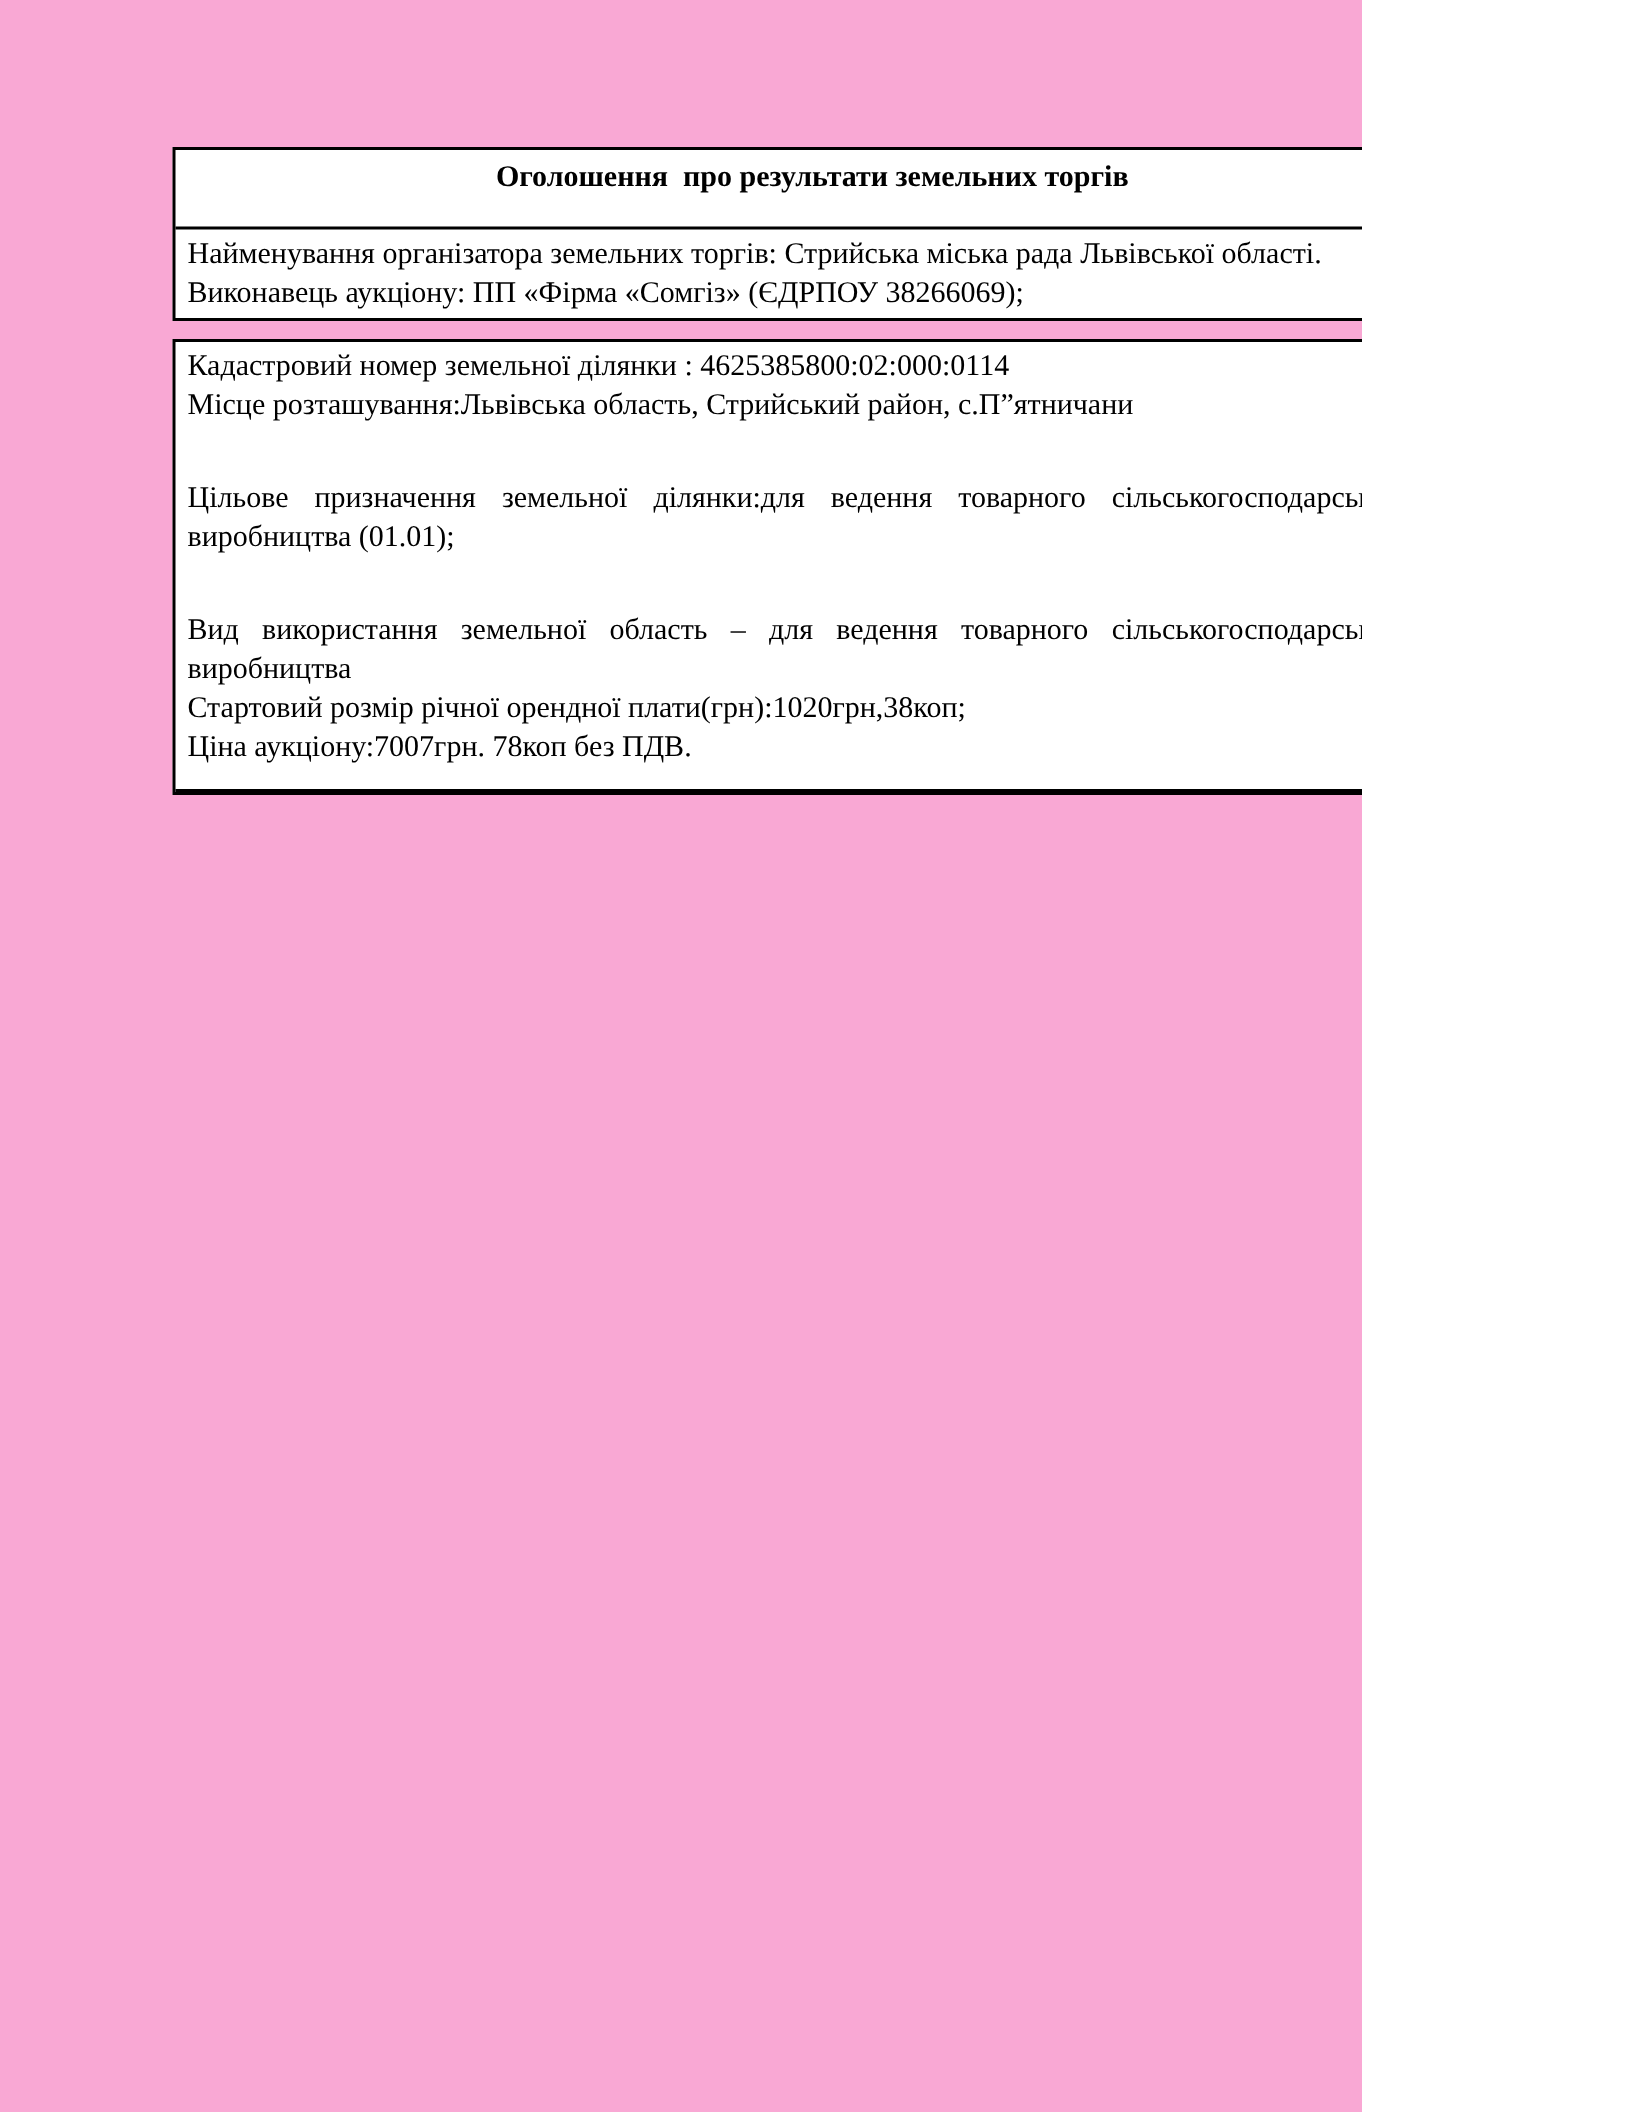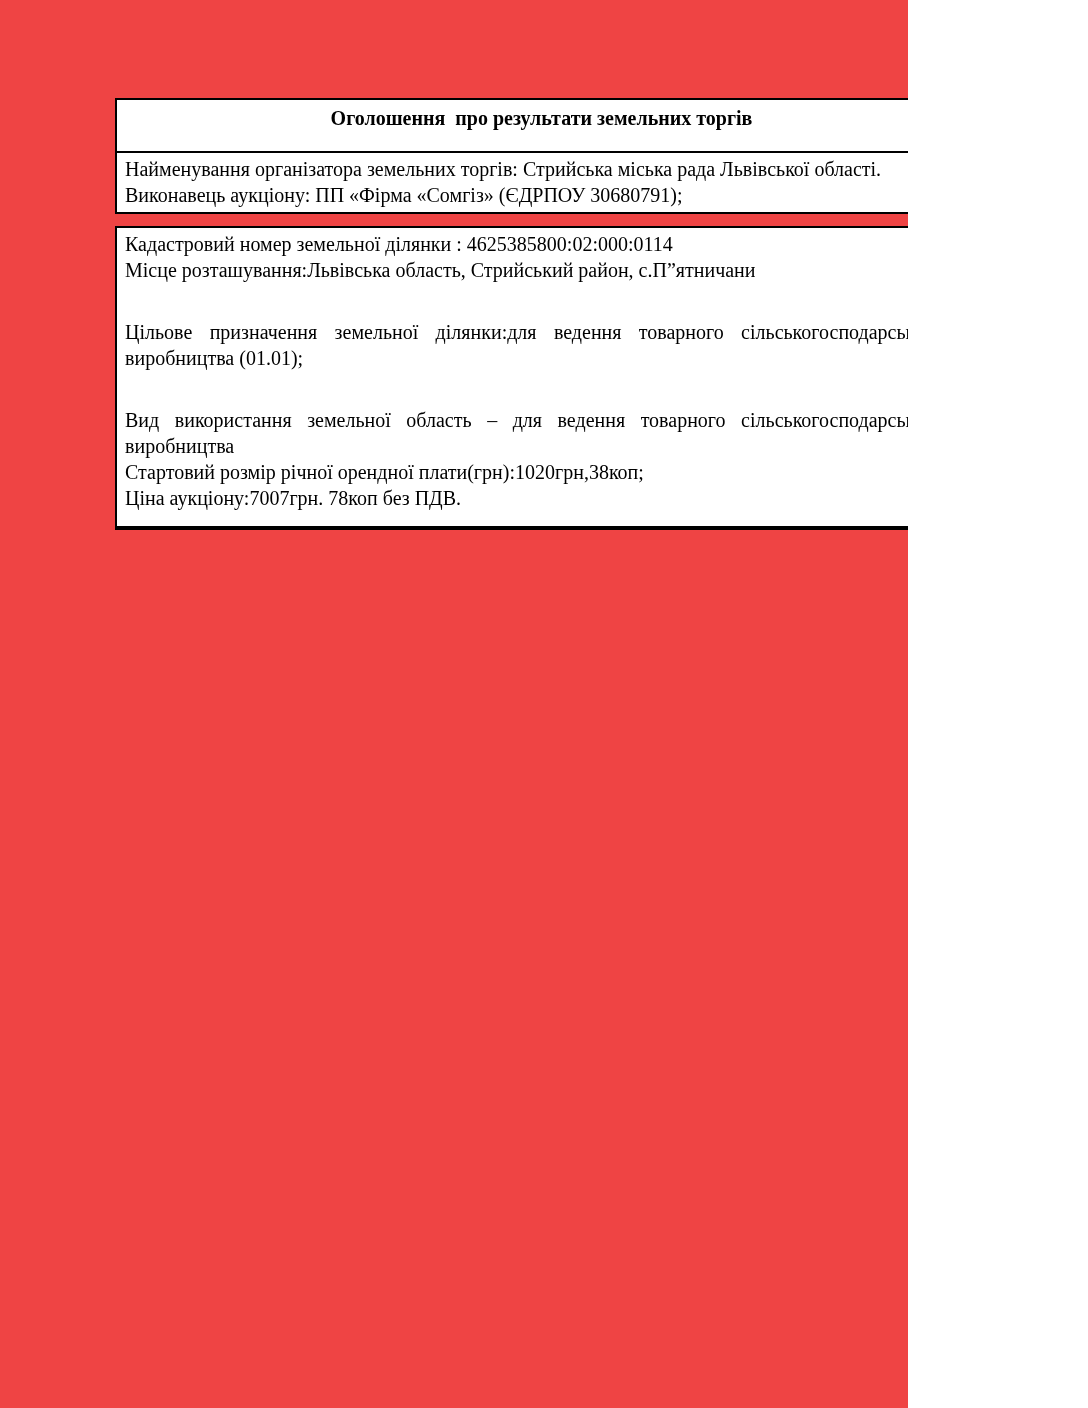--- a/index.html
+++ b/index.html
@@ -7,21 +7,21 @@
     width: 1088px;
     height: 1408px;
     background: #ffffff;
     font-family: "Liberation Serif", serif;
     color: #000000;
   }
   .page {
     position: relative;
     width: 908px;
     height: 1408px;
-    background: #ef4444;
+    background: #f9a8d4;
     overflow: hidden;
   }
   .doc {
     position: absolute;
     left: 115px;
     top: 98px;
     width: 853px;
   }
   .tbl {
     border: 2px solid #000000;
@@ -56,21 +56,21 @@
 </head>
 <body>
 
 <div class="page">
   <div class="doc">
 
     <div class="tbl">
       <div class="row with-sep title-row">Оголошення  про результати земельних торгів</div>
       <div class="row org-row">
         <p class="line">Найменування організатора земельних торгів: Стрийська міська рада Львівської області.</p>
-        <p class="line">Виконавець аукціону: ПП «Фірма «Сомгіз» (ЄДРПОУ 30680791);</p>
+        <p class="line">Виконавець аукціону: ПП «Фірма «Сомгіз» (ЄДРПОУ 38266069);</p>
       </div>
     </div>
 
     <div class="tbl">
       <div class="row with-sep details-row">
         <p class="line">Кадастровий номер земельної ділянки : 4625385800:02:000:0114</p>
         <p class="line">Місце розташування:Львівська область, Стрийський район, с.П”ятничани</p>
         <p class="line justify">Цільове призначення земельної ділянки:для ведення товарного сільськогосподарського виробництва (01.01);</p>
         <p class="line justify">Вид використання земельної область – для ведення товарного сільськогосподарського виробництва</p>
         <p class="line">Стартовий розмір річної орендної плати(грн):1020грн,38коп;</p>

